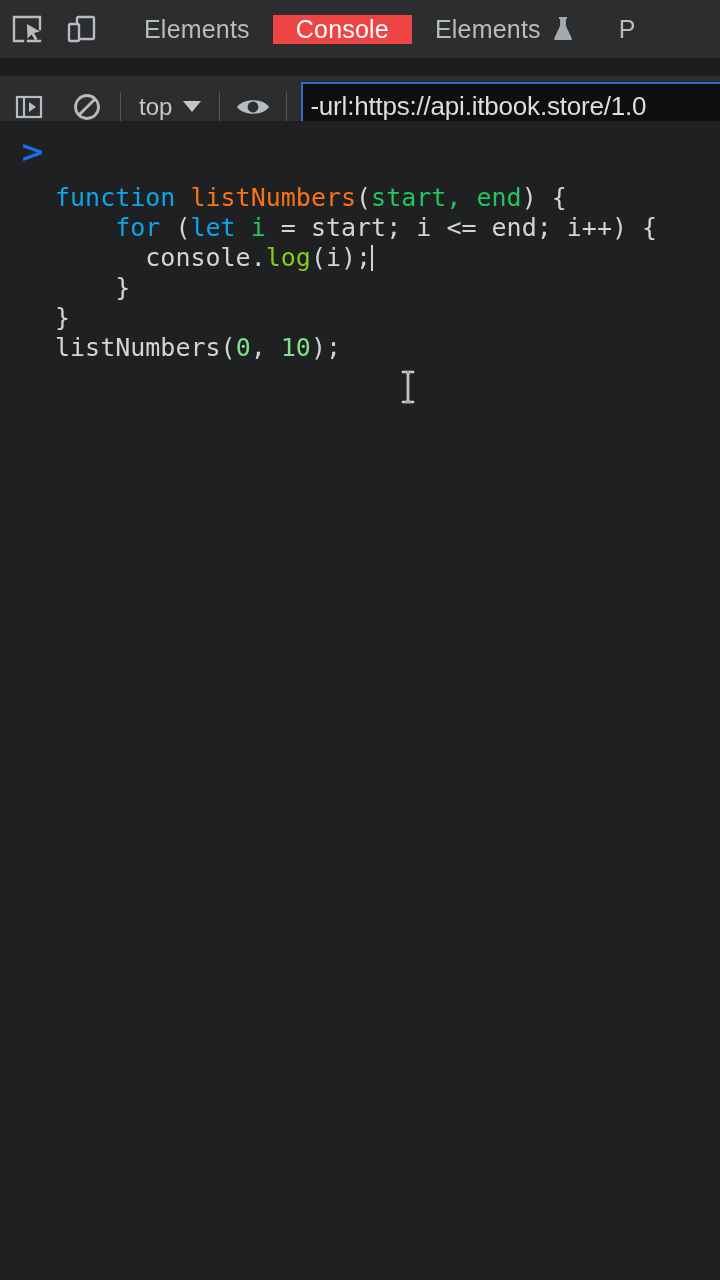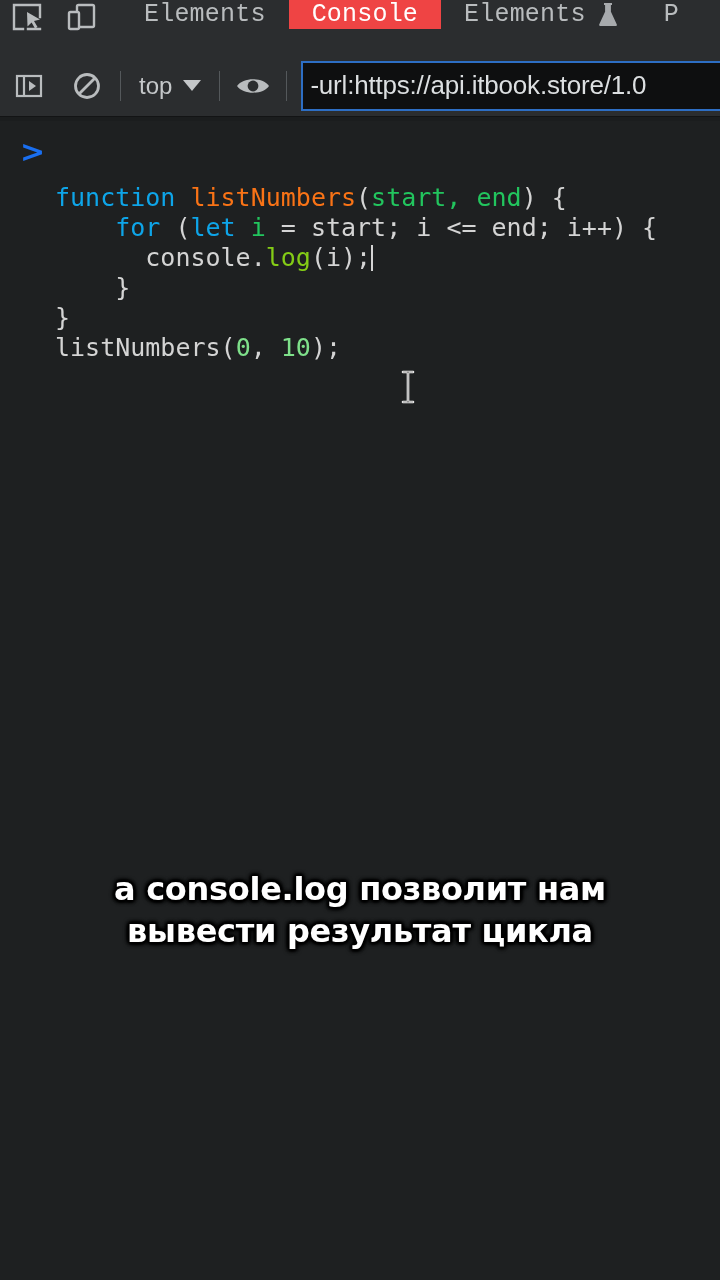--- a/index.html
+++ b/index.html
@@ -24,24 +24,23 @@
   }
 
   
   .tabbar {
     position: absolute;
     top: 0; left: 0;
     width: 720px;
     height: 59px;
     background: #2b2d2f;
     display: flex;
-    align-items: flex-start;
+    align-items: center;
     box-sizing: border-box;
     border-bottom: 1px solid #1b1d1e;
-    font-family: Liberation Mono, monospace;
   }
   .tb-icon {
     width: 54px;
     display: flex;
     align-items: center;
     justify-content: center;
     flex: 0 0 auto;
   }
   .tb-icon svg { display: block; }
   .tb-sep {
@@ -72,21 +71,21 @@
   }
   .tab-clipped {
     padding-left: 22px;
     padding-right: 0;
     overflow: hidden;
   }
 
   
   .toolbar {
     position: absolute;
-    top: 55px; left: 0;
+    top: 76px; left: 0;
     width: 720px;
     height: 62px;
     background: #2b2d2f;
     display: flex;
     align-items: center;
     box-sizing: border-box;
     border-bottom: 1px solid #131415;
   }
   .tl-icon {
     width: 58px;
@@ -315,18 +314,14 @@
 
   <div class="code" id="code-block"><div class="line"><span class="kw">function </span><span class="fn">listNumbers</span><span class="plain">(</span><span class="param">start, end</span><span class="plain">) {</span></div><div class="line"><span class="plain">    </span><span class="kw">for</span><span class="plain"> (</span><span class="kw">let</span><span class="plain"> </span><span class="param">i</span><span class="plain"> = start; i &lt;= end; i++) {</span></div><div class="line"><span class="plain">      console.</span><span class="prop">log</span><span class="plain">(i);</span><span class="caret"></span></div><div class="line"><span class="plain">    }</span></div><div class="line"><span class="plain">}</span></div><div class="line"><span class="plain">listNumbers(</span><span class="num">0</span><span class="plain">, </span><span class="num">10</span><span class="plain">);</span></div></div>
 
   <div class="ibeam">
     <svg width="18" height="34" viewBox="0 0 18 34" aria-hidden="true">
       <path d="M4 2 H14 M9 2 V32 M4 32 H14" fill="none" stroke="#ffffff" stroke-width="2.6" stroke-linecap="round"></path>
       <path d="M4 2 H14 M9 2 V32 M4 32 H14" fill="none" stroke="#000000" stroke-width="0.9" stroke-linecap="round" opacity="0.55"></path>
     </svg>
   </div>
 
-  <div class="caption">
-    <span class="cl">а console.log позволит нам</span>
-    <span class="cl">вывести результат цикла</span>
-  </div>
 
 </div>
 
 </body></html>

